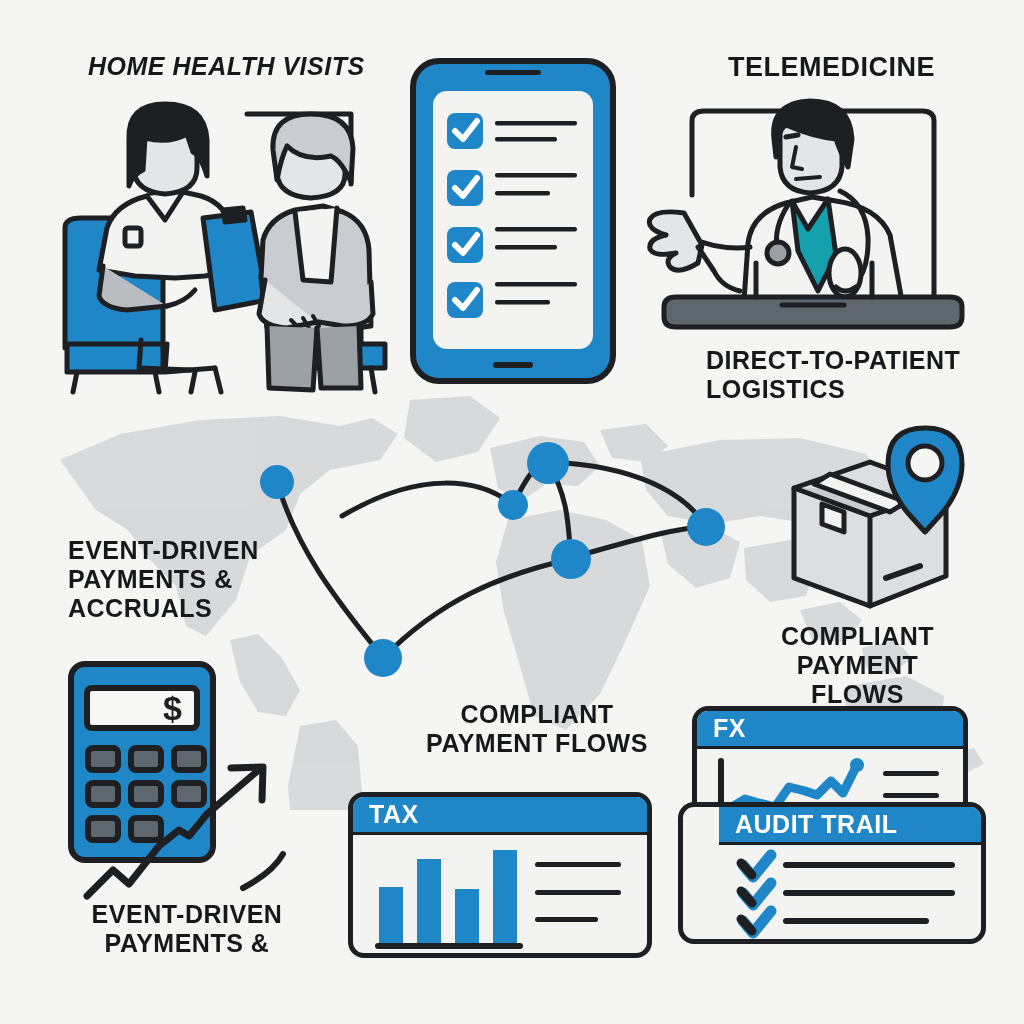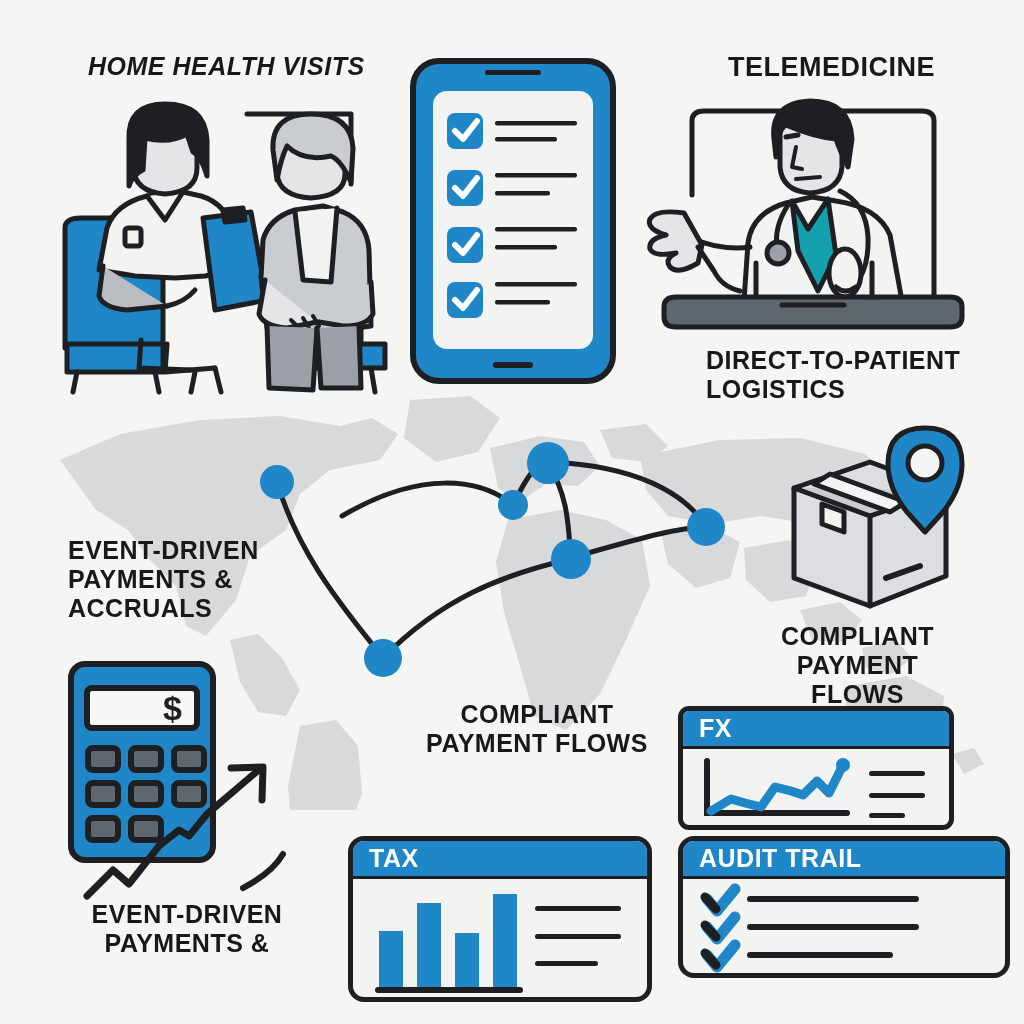--- a/index.html
+++ b/index.html
@@ -50,23 +50,23 @@
     display:flex;align-items:center;
     padding-left:16px;
     box-sizing:border-box;
     border-bottom:3px solid #1d1f22;
   }
   .card-title{
     color:#ffffff;font-weight:700;font-size:25px;letter-spacing:0.5px;
   }
   .card-body{position:relative;height:calc(100% - 38px);}
 
-  #card-tax{left:348px;top:792px;width:304px;height:166px;margin-top:44px;}
-  #card-fx{left:678px;top:706px;width:276px;height:124px;border-radius:11px;}
-  #card-audit{left:678px;top:836px;width:332px;height:142px;}
+  #card-tax{left:348px;top:792px;width:304px;height:166px;}
+  #card-fx{left:692px;top:706px;width:276px;height:124px;}
+  #card-audit{left:678px;top:802px;width:308px;height:142px;padding-left:36px;}
 
   .svg-abs{position:absolute;left:0;top:0;}
 </style>
 </head>
 <body>
 
 <div id="canvas">
 
   <div class="map-layer">
     <svg width="1024" height="420" viewBox="0 0 1024 420" class="svg-abs">

